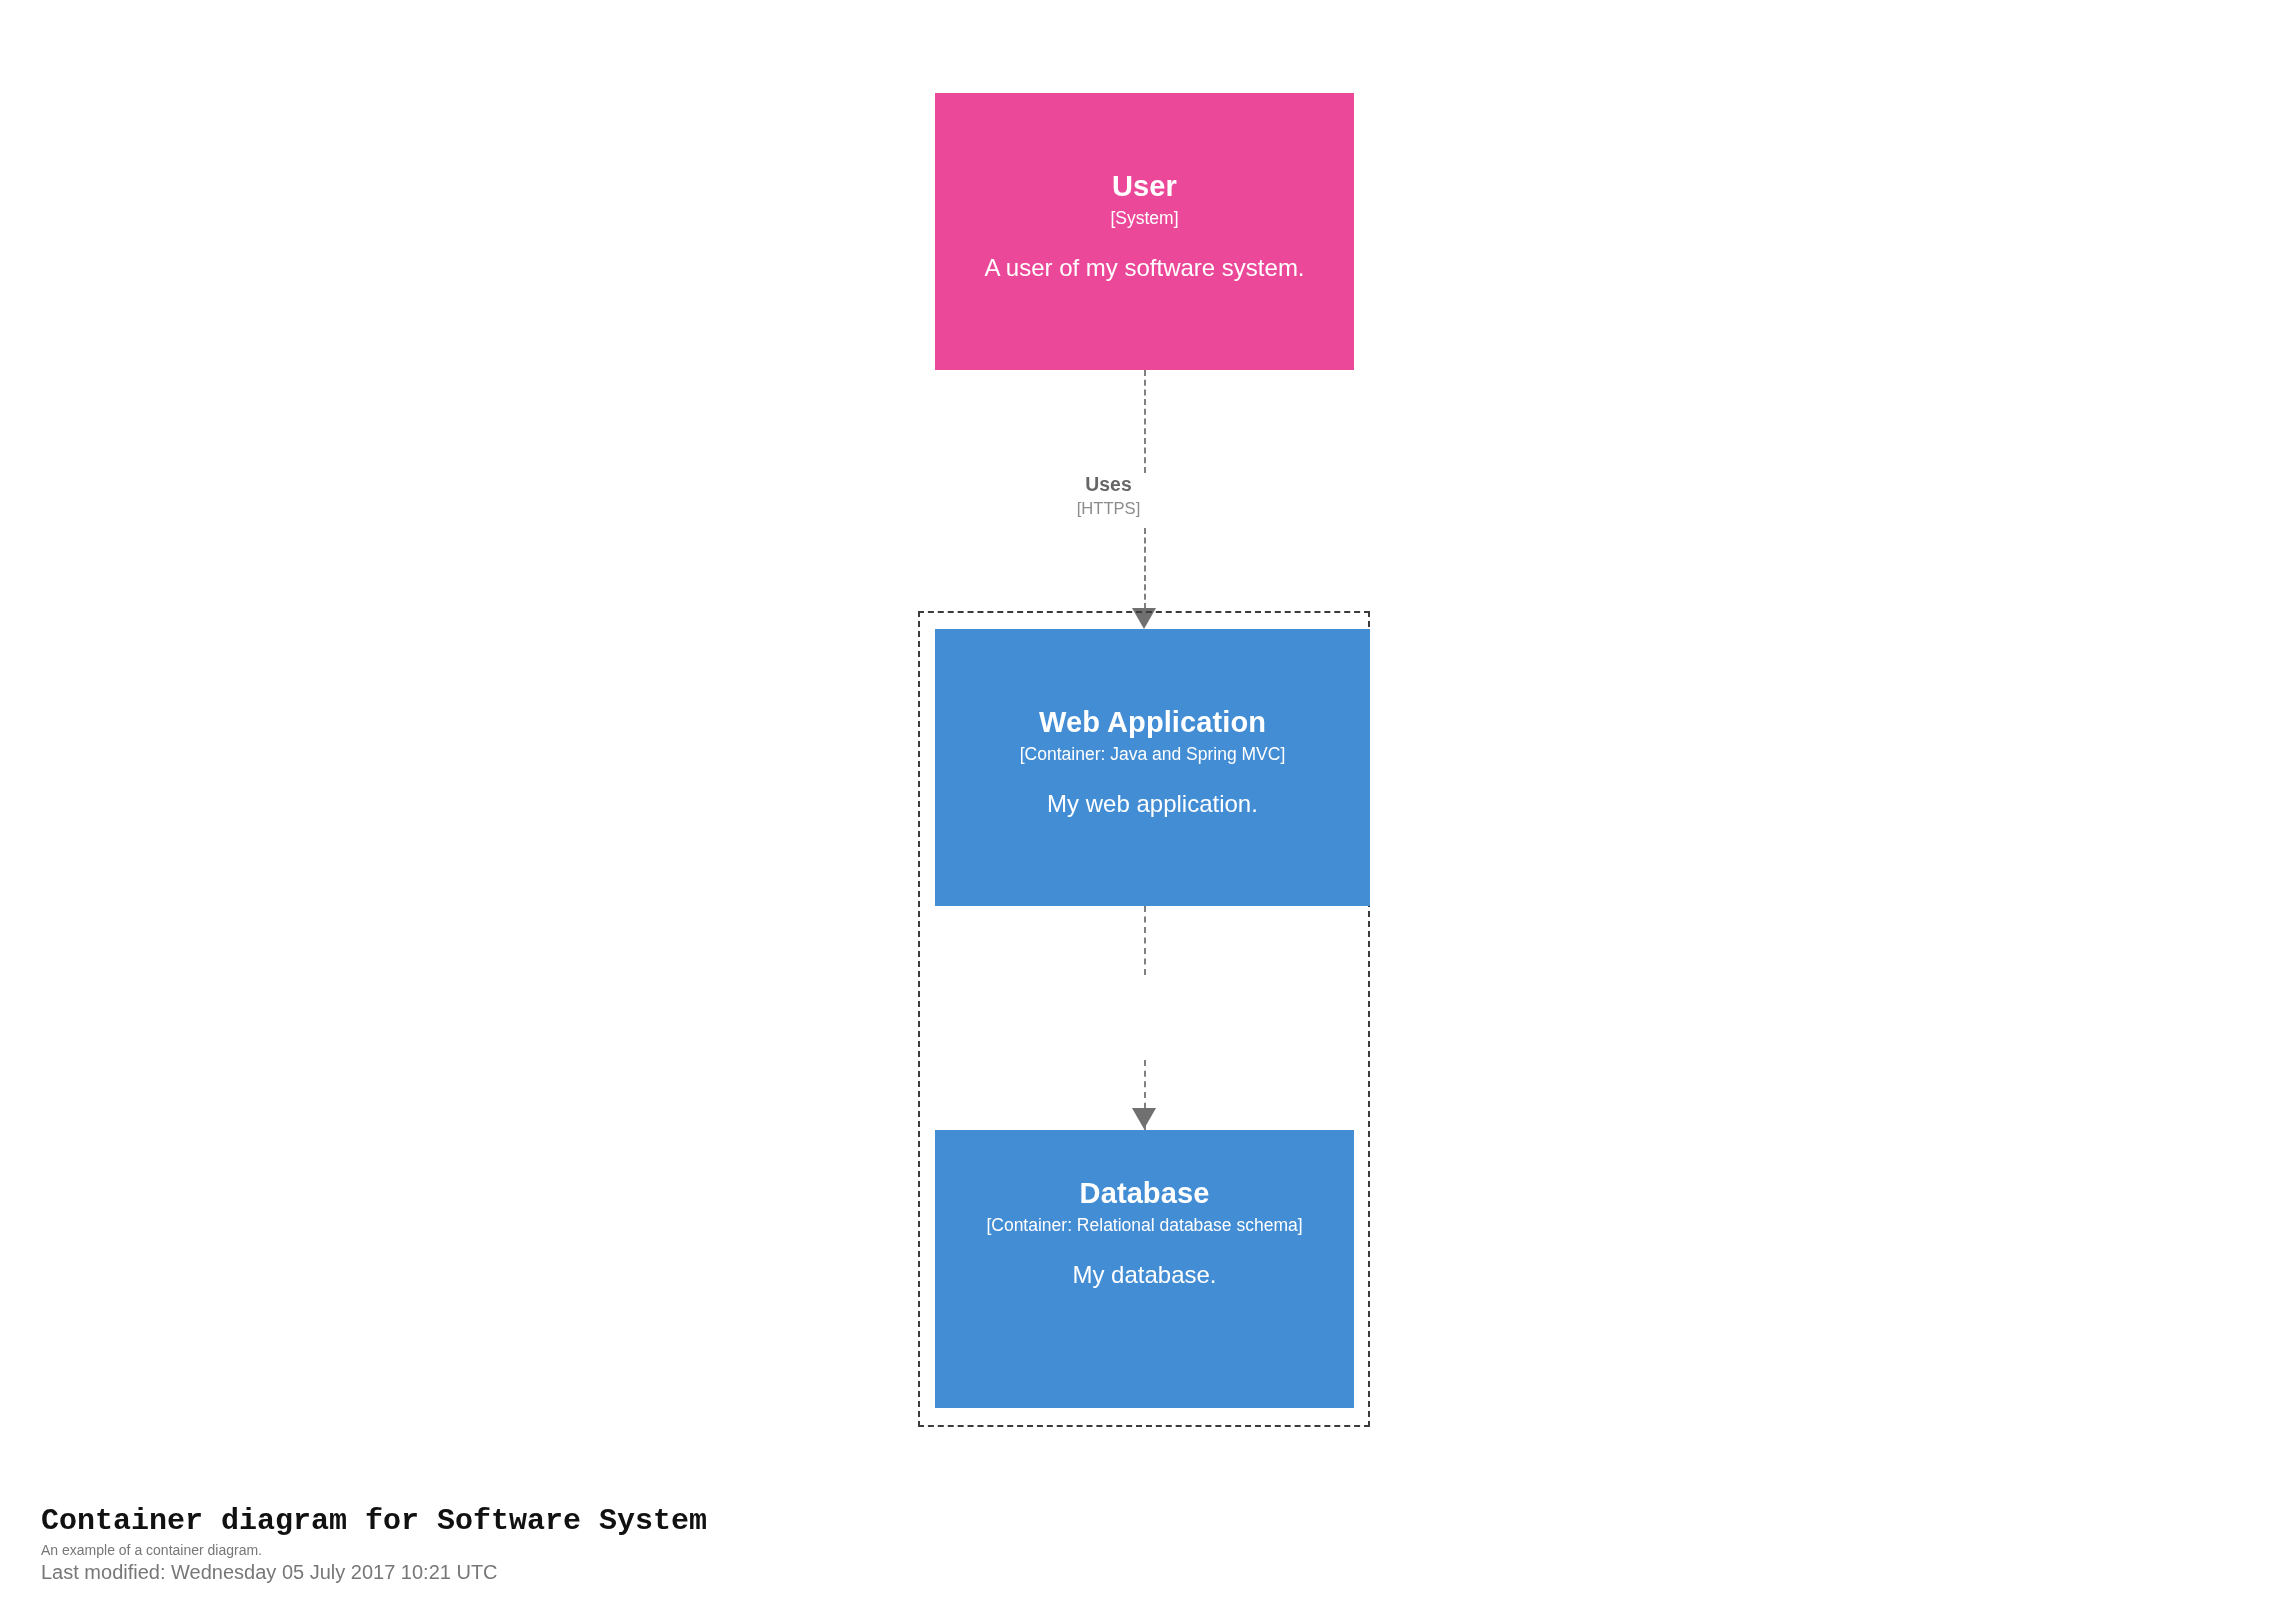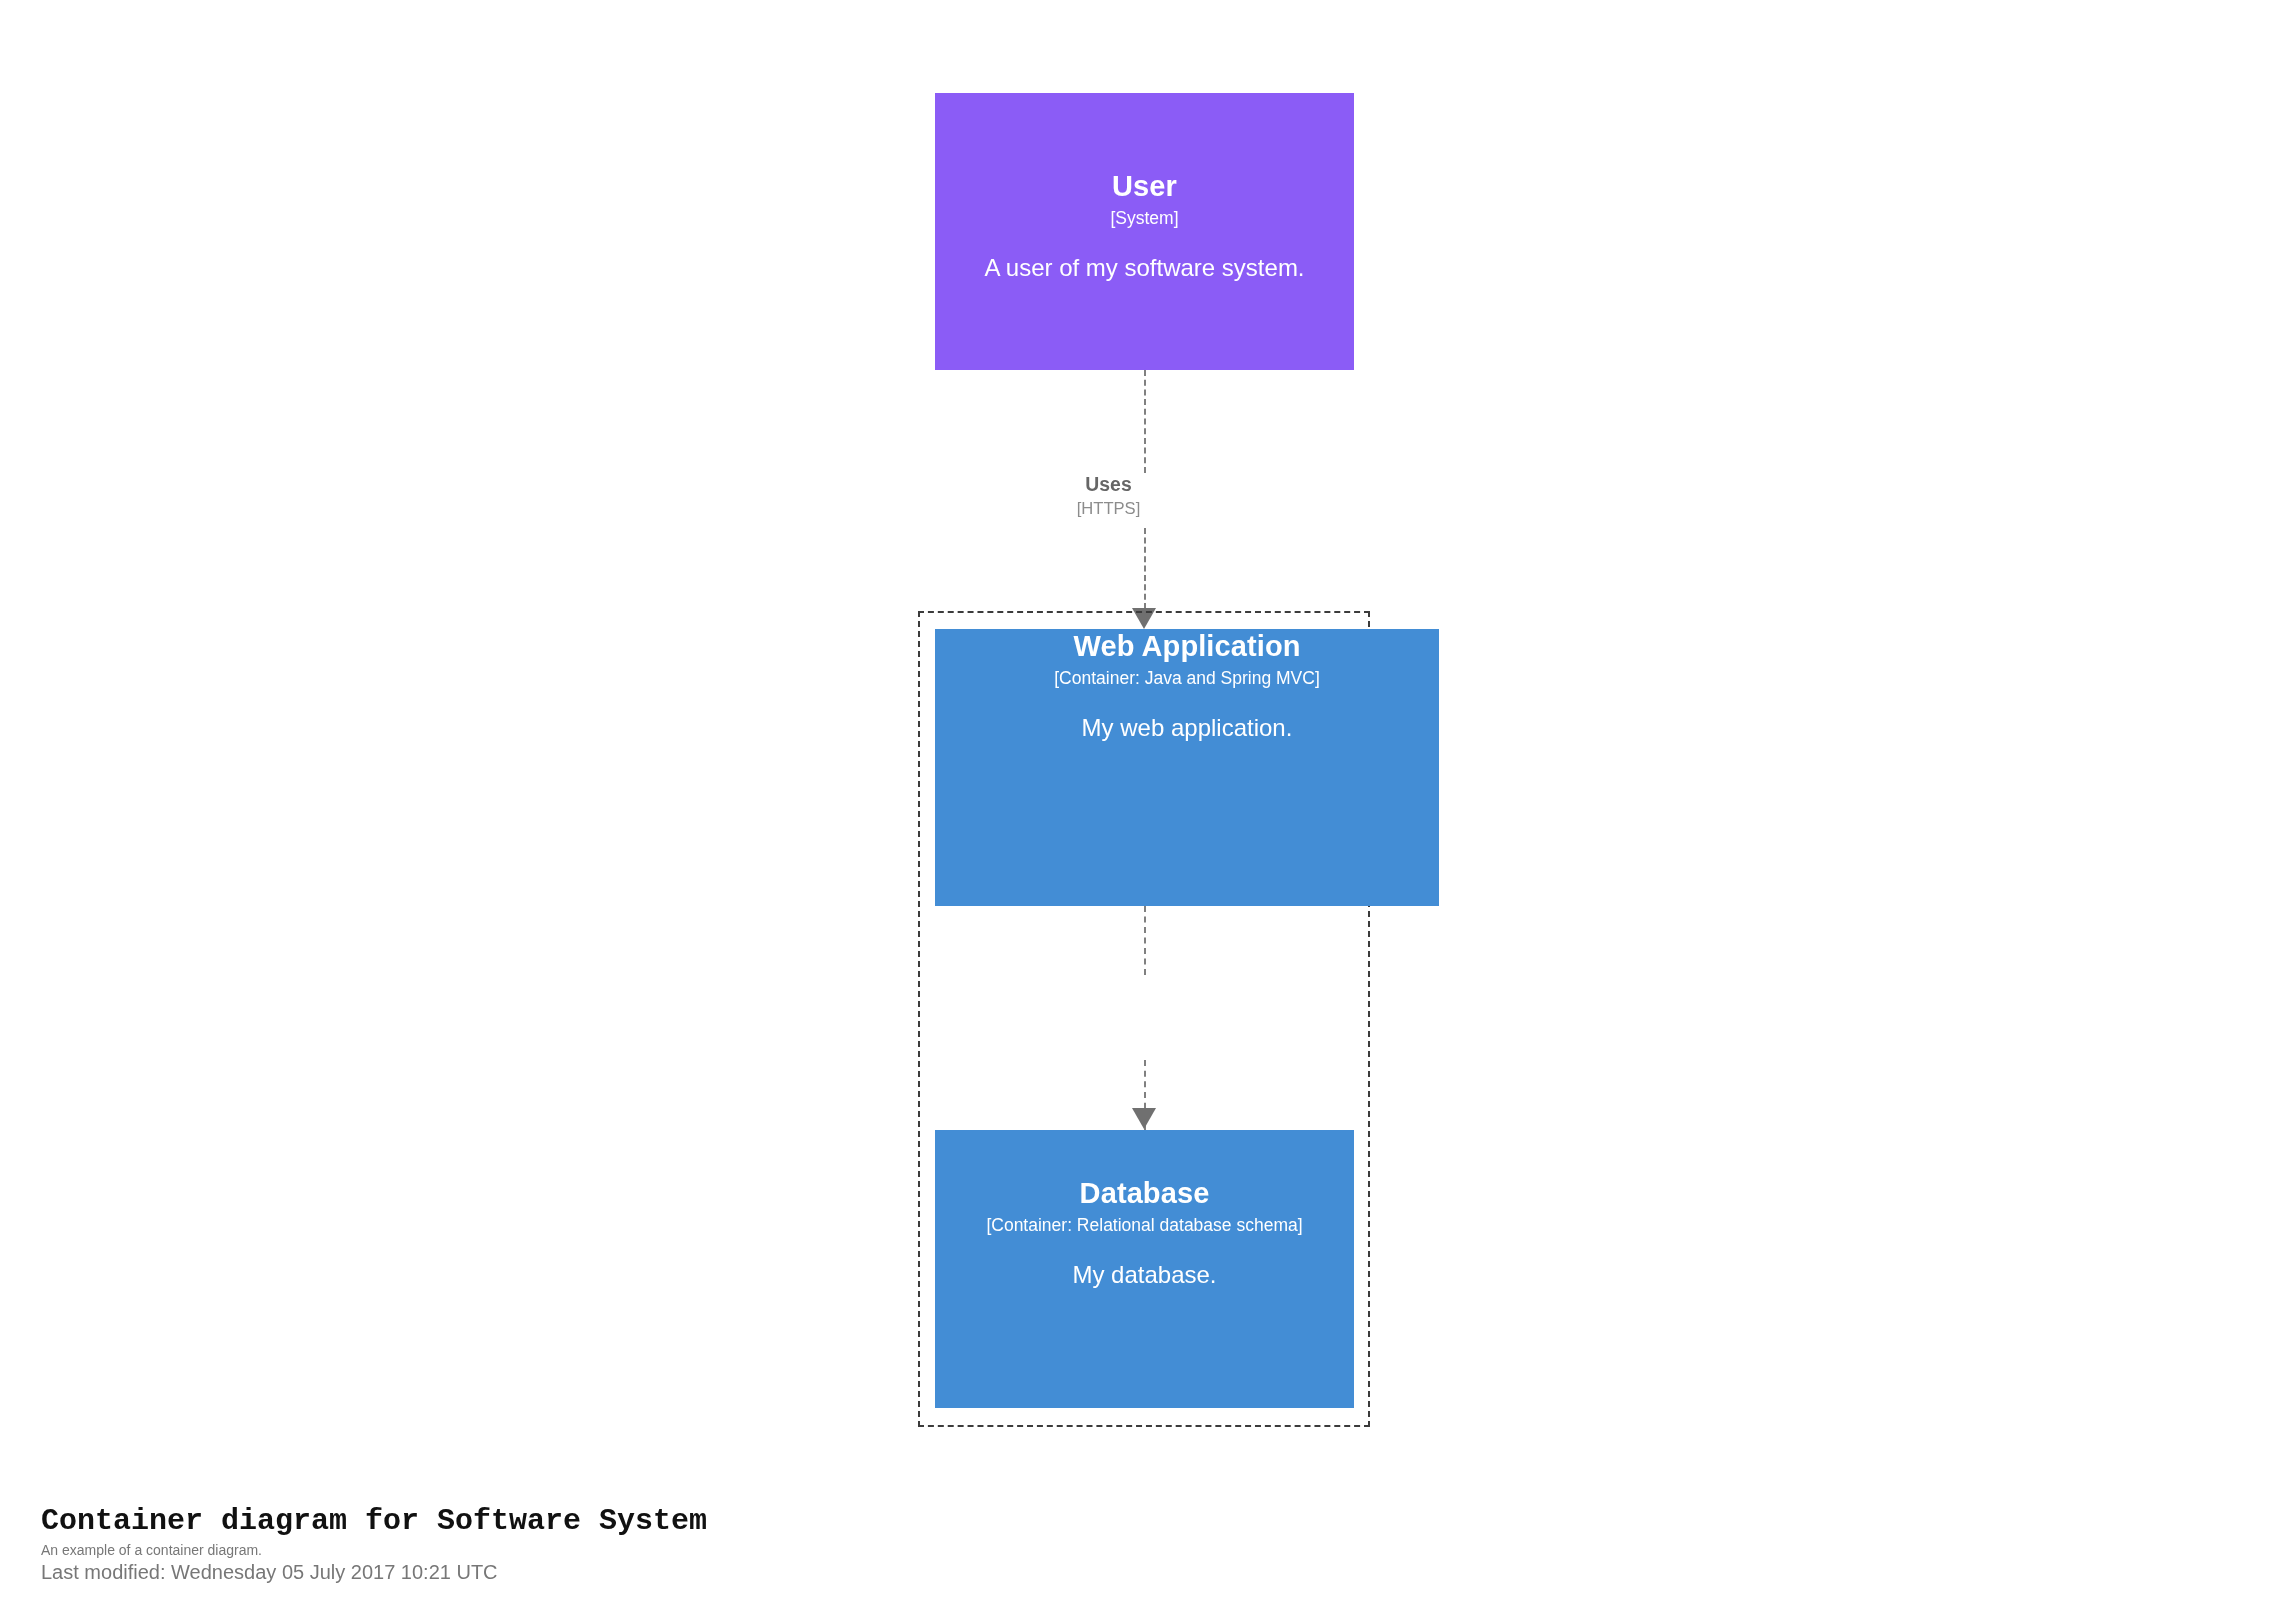--- a/index.html
+++ b/index.html
@@ -55,21 +55,21 @@
     margin-top: 4.6px;
   }
   .c4-box .b-desc {
     font-size: 24px;
     font-weight: normal;
     line-height: 1.28;
     margin-top: 24px;
   }
 
   .box-person {
-    background: #8b5cf6;
+    background: #ec4899;
   }
   .box-container {
     background: #438dd5;
   }
 
   
 
   
   .rel-line {
     position: absolute;
@@ -148,21 +148,21 @@
     <span class="r-desc">Uses</span>
     <span class="r-tech">[HTTPS]</span>
   </div>
 
   <div class="rel-line" style="left:1144px; top:528px; height:81px;"></div>
 
   <div class="rel-arrow" style="left:1132px; top:608px;"></div>
 
   <div class="boundary" style="left:918px; top:611px; width:452px; height:816px;"></div>
 
-  <div class="c4-box box-container" style="left:935px; top:629px; width:504px; height:277px; ">
+  <div class="c4-box box-container" style="left:935px; top:629px; width:435px; height:277px; padding-top:76px;">
     <div class="b-name">Web Application</div>
     <div class="b-tech">[Container: Java and Spring MVC]</div>
     <div class="b-desc">My web application.</div>
   </div>
 
   <div class="rel-line" style="left:1144px; top:906px; height:69px;"></div>
 
 
   <div class="rel-line" style="left:1144px; top:1060px; height:70px;"></div>
 

